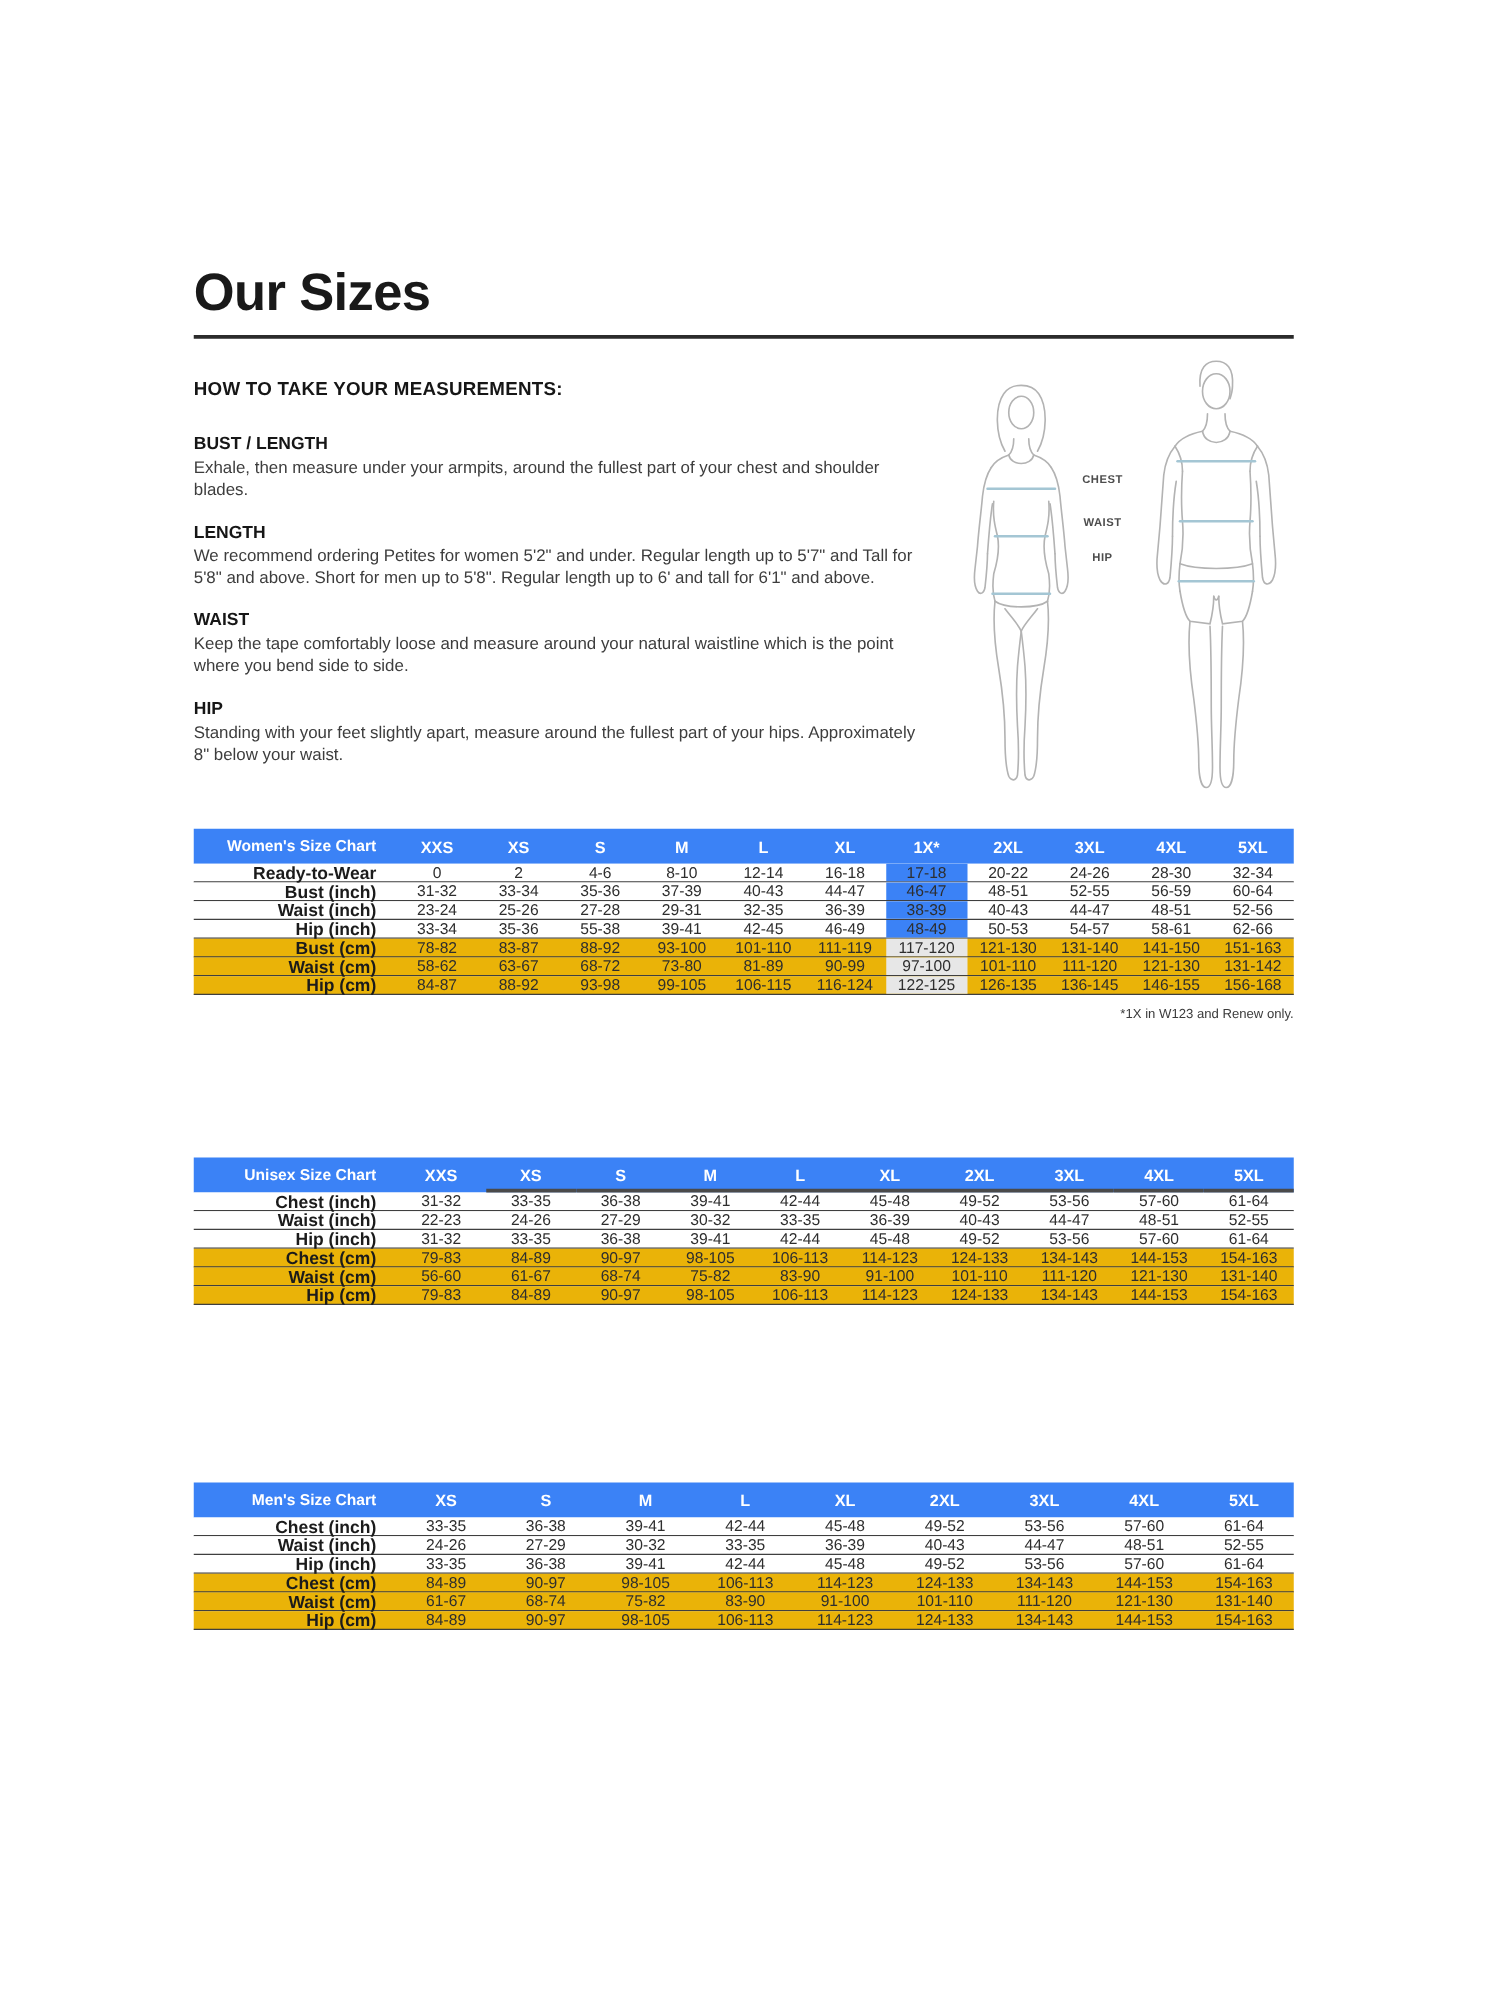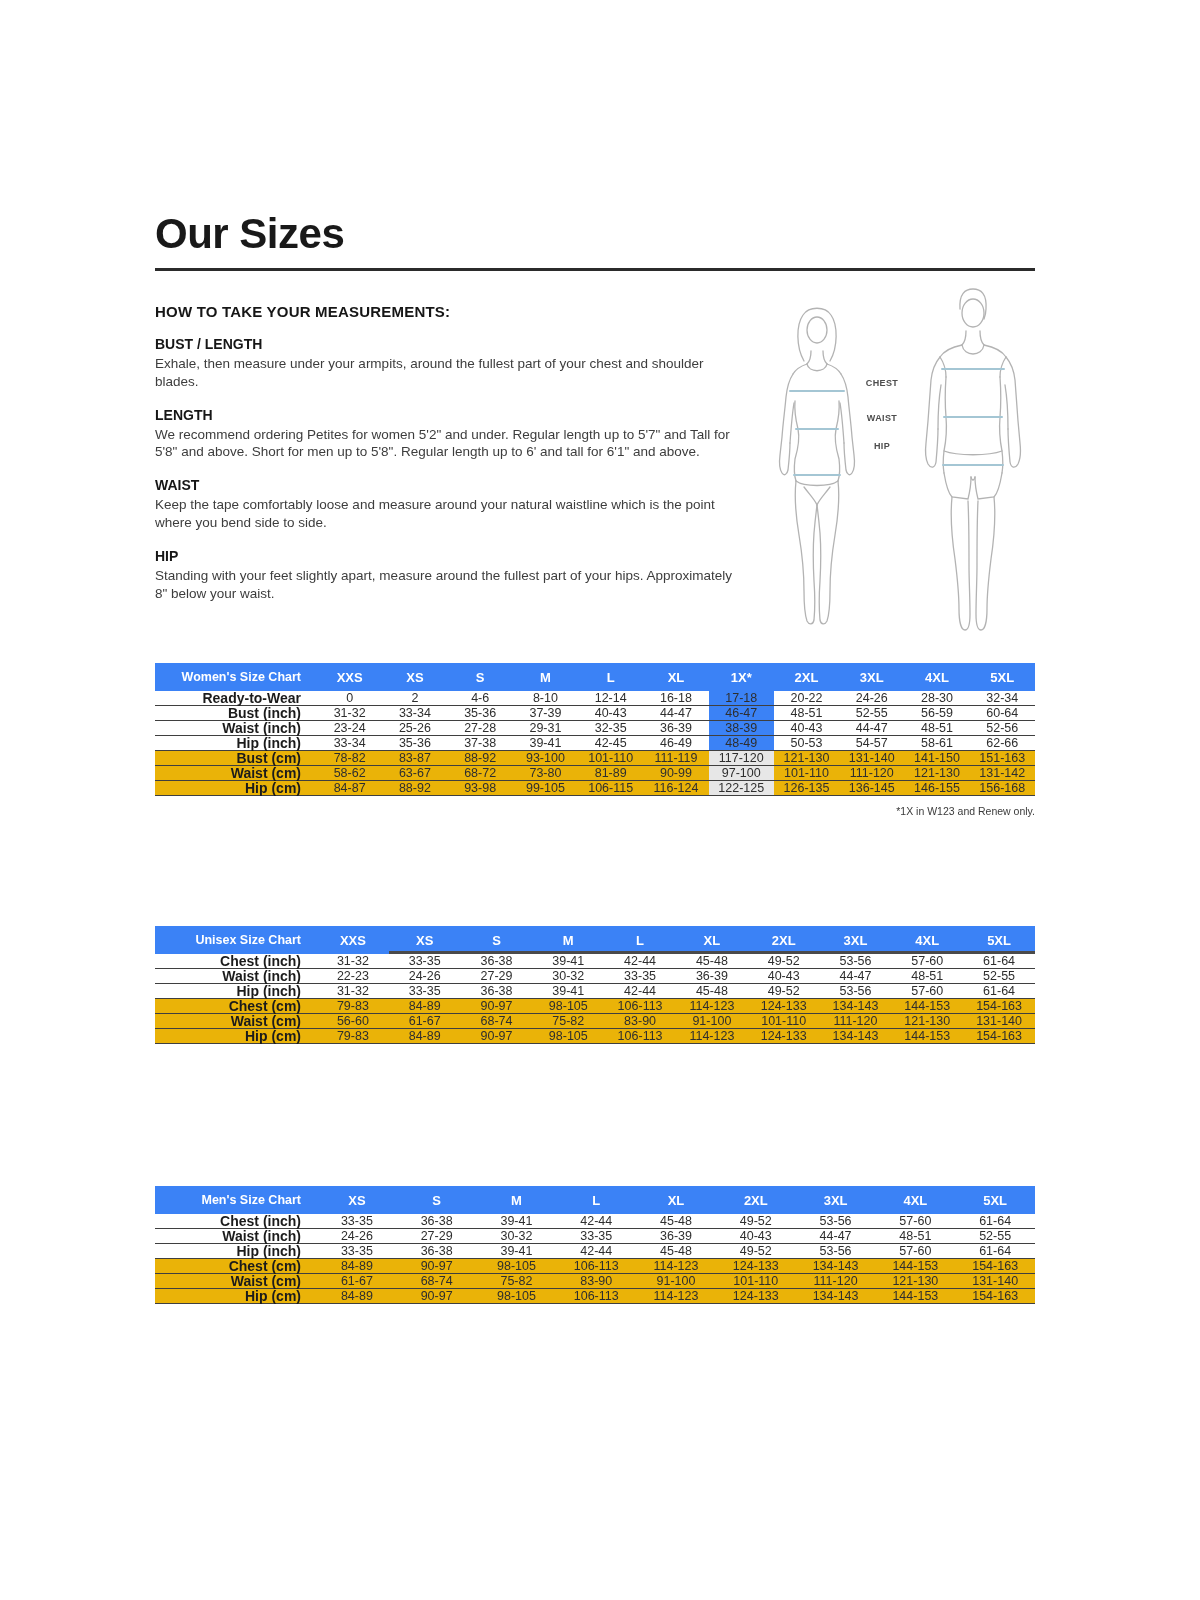--- a/index.html
+++ b/index.html
@@ -11,21 +11,21 @@
   
   .page-title {
     position:absolute; left:155px; top:210px;
     font-size:42px; font-weight:bold; letter-spacing:-0.5px; color:#191919;
   }
   .title-rule {
     position:absolute; left:155px; top:268px; width:880px; height:3px; background:#2b2b2b;
   }
   
   .instructions { position:absolute; left:155px; top:303px; width:585px; }
-  .inst-heading { font-size:15px; font-weight:bold; letter-spacing:.2px; margin-bottom:16px; color:#161616; }
+  .inst-heading { font-size:15px; font-weight:bold; letter-spacing:.2px; margin-bottom:26px; color:#161616; }
   .inst-section { margin-bottom:16px; }
   .inst-title { font-size:14px; font-weight:bold; color:#161616; margin-bottom:3px; }
   .inst-body { font-size:13.5px; line-height:1.32; color:#3d3d3d; }
   
   .figure-area { position:absolute; left:745px; top:280px; width:300px; height:365px; }
   .fig-svg { position:absolute; }
   .fig-woman { left:23px; top:23px; width:98px; height:322px; }
   .fig-man { left:167px; top:5px; width:122px; height:350px; }
   .fig-label {
     position:absolute; left:111px; width:52px; text-align:center;
@@ -197,21 +197,21 @@
         <div class="t-cell t-val t-hl">38-39</div>
         <div class="t-cell t-val">40-43</div>
         <div class="t-cell t-val">44-47</div>
         <div class="t-cell t-val">48-51</div>
         <div class="t-cell t-val">52-56</div>
       </div>
       <div class="t-row t-data">
         <div class="t-cell t-label">Hip (inch)</div>
         <div class="t-cell t-val">33-34</div>
         <div class="t-cell t-val">35-36</div>
-        <div class="t-cell t-val">37-38</div>
+        <div class="t-cell t-val">55-38</div>
         <div class="t-cell t-val">39-41</div>
         <div class="t-cell t-val">42-45</div>
         <div class="t-cell t-val">46-49</div>
         <div class="t-cell t-val t-hl">48-49</div>
         <div class="t-cell t-val">50-53</div>
         <div class="t-cell t-val">54-57</div>
         <div class="t-cell t-val">58-61</div>
         <div class="t-cell t-val">62-66</div>
       </div>
       <div class="t-row t-data t-shaded">

